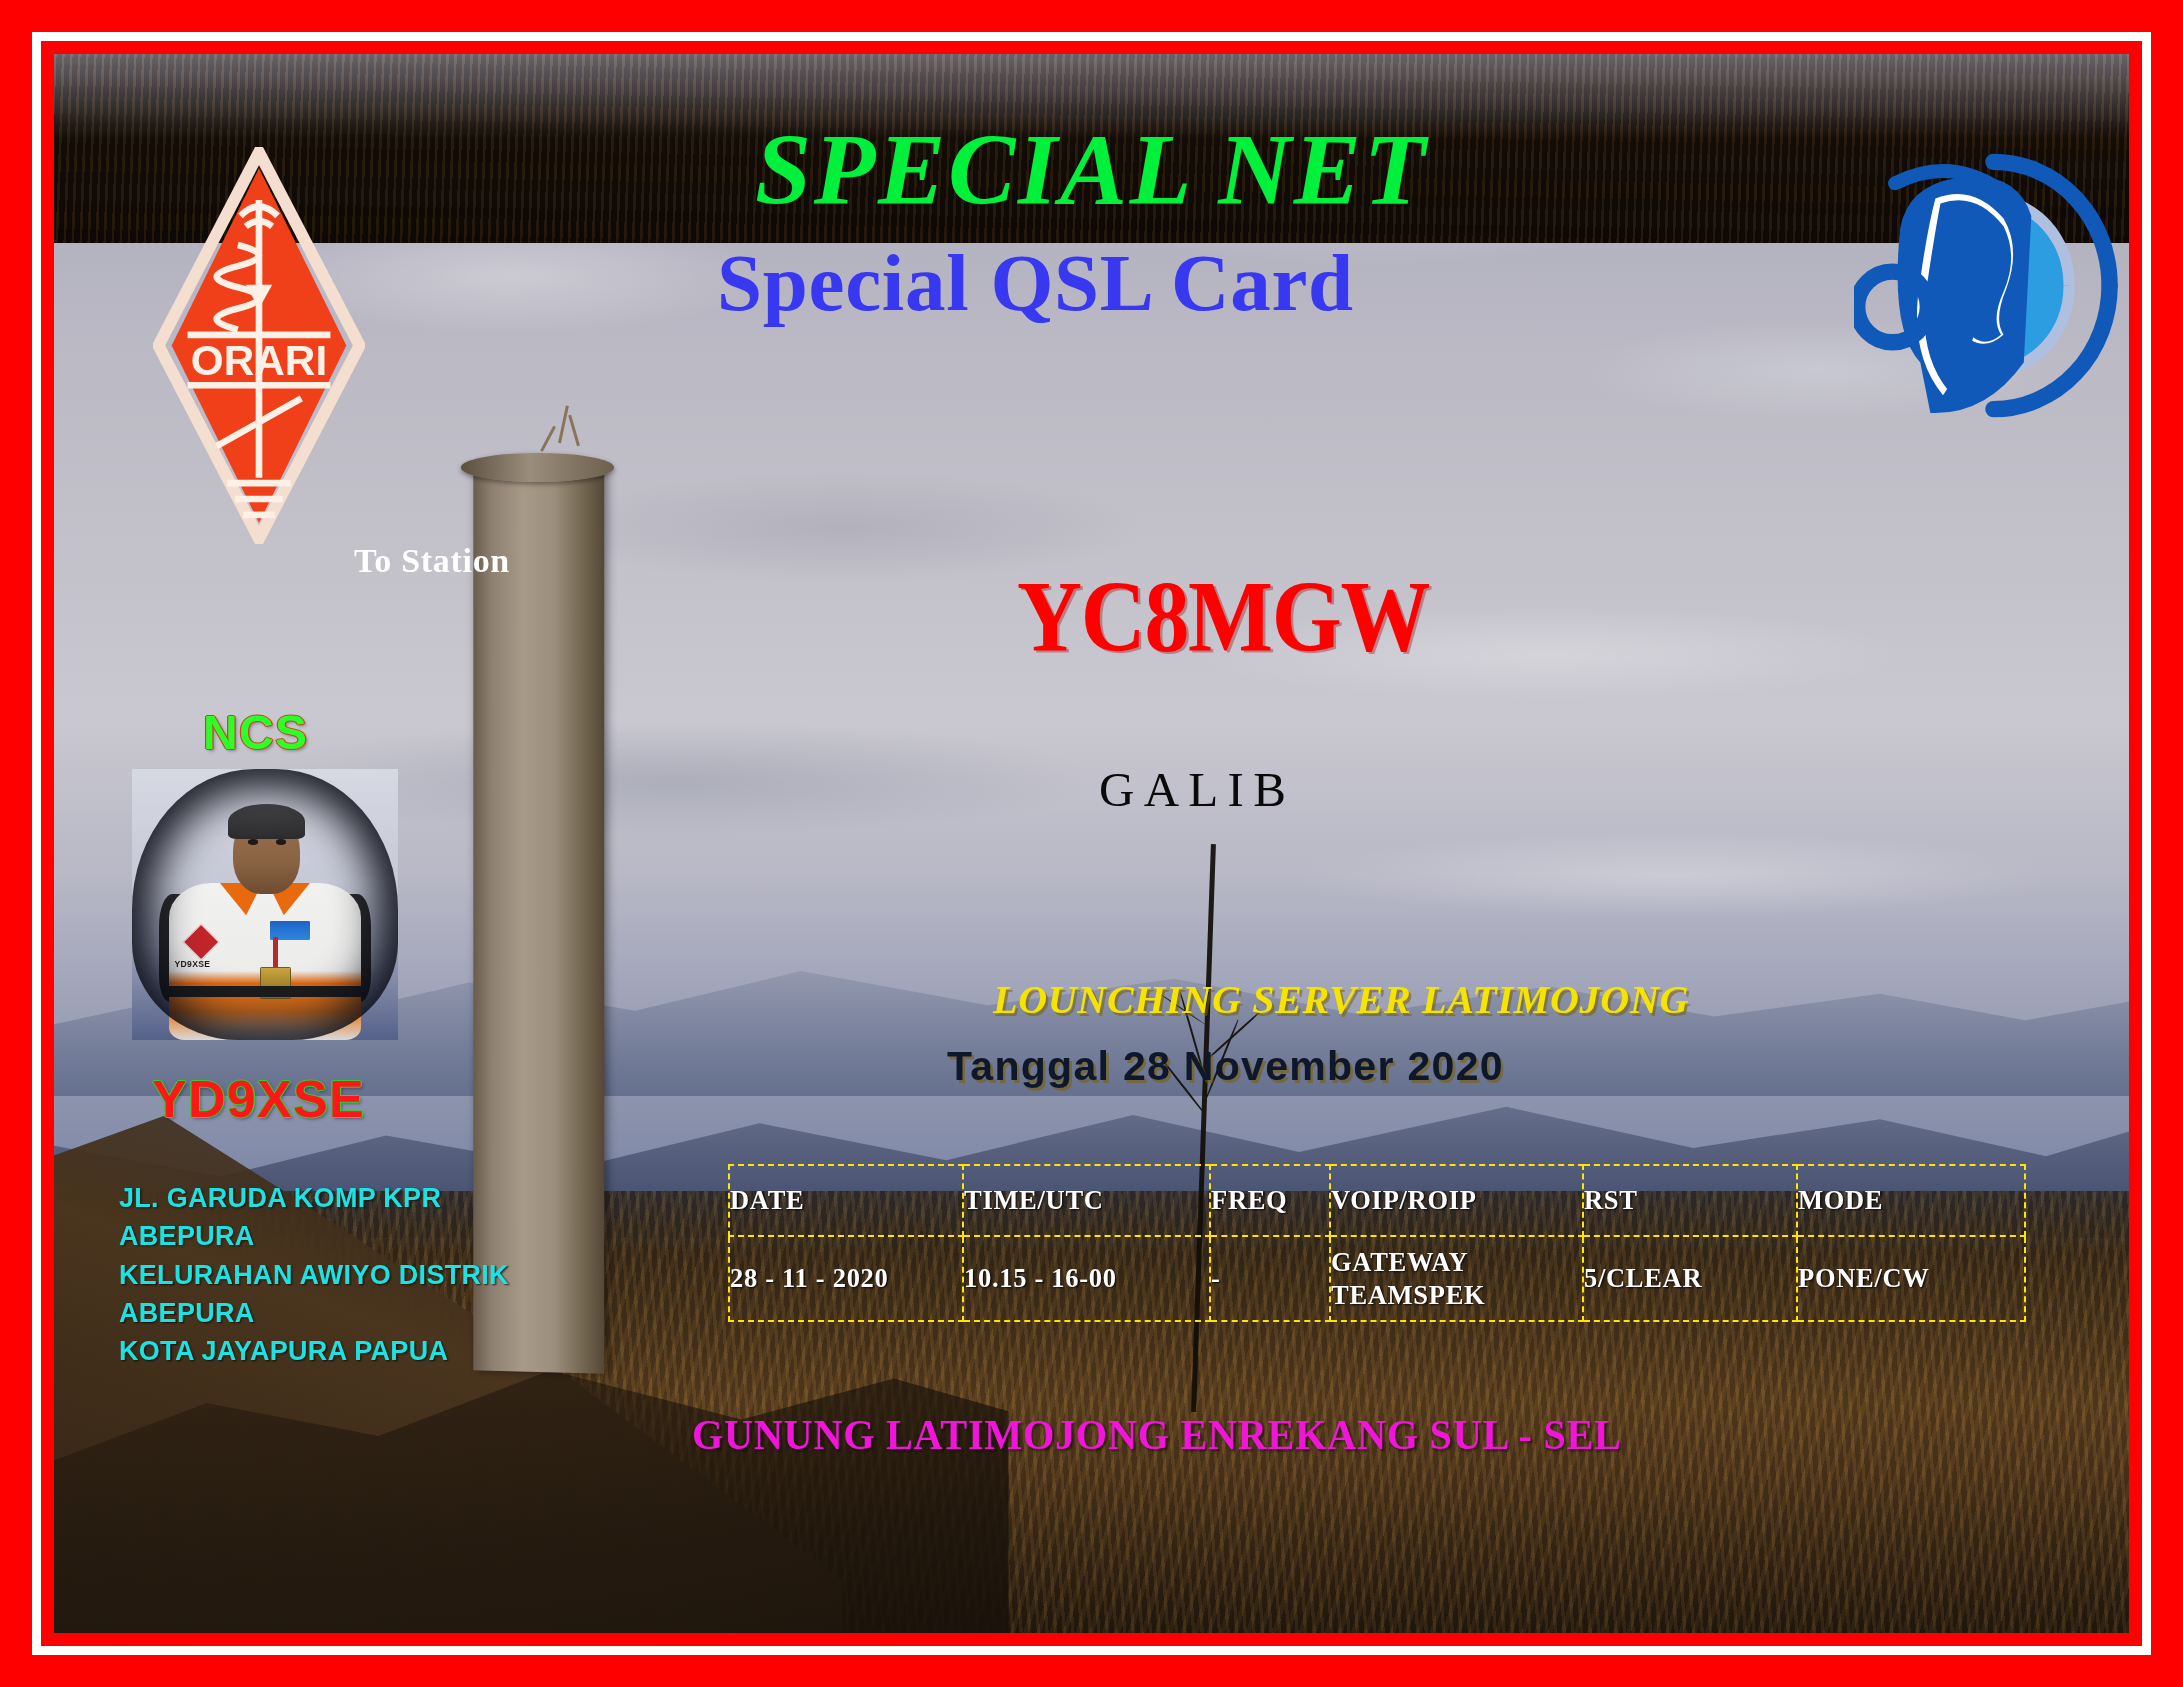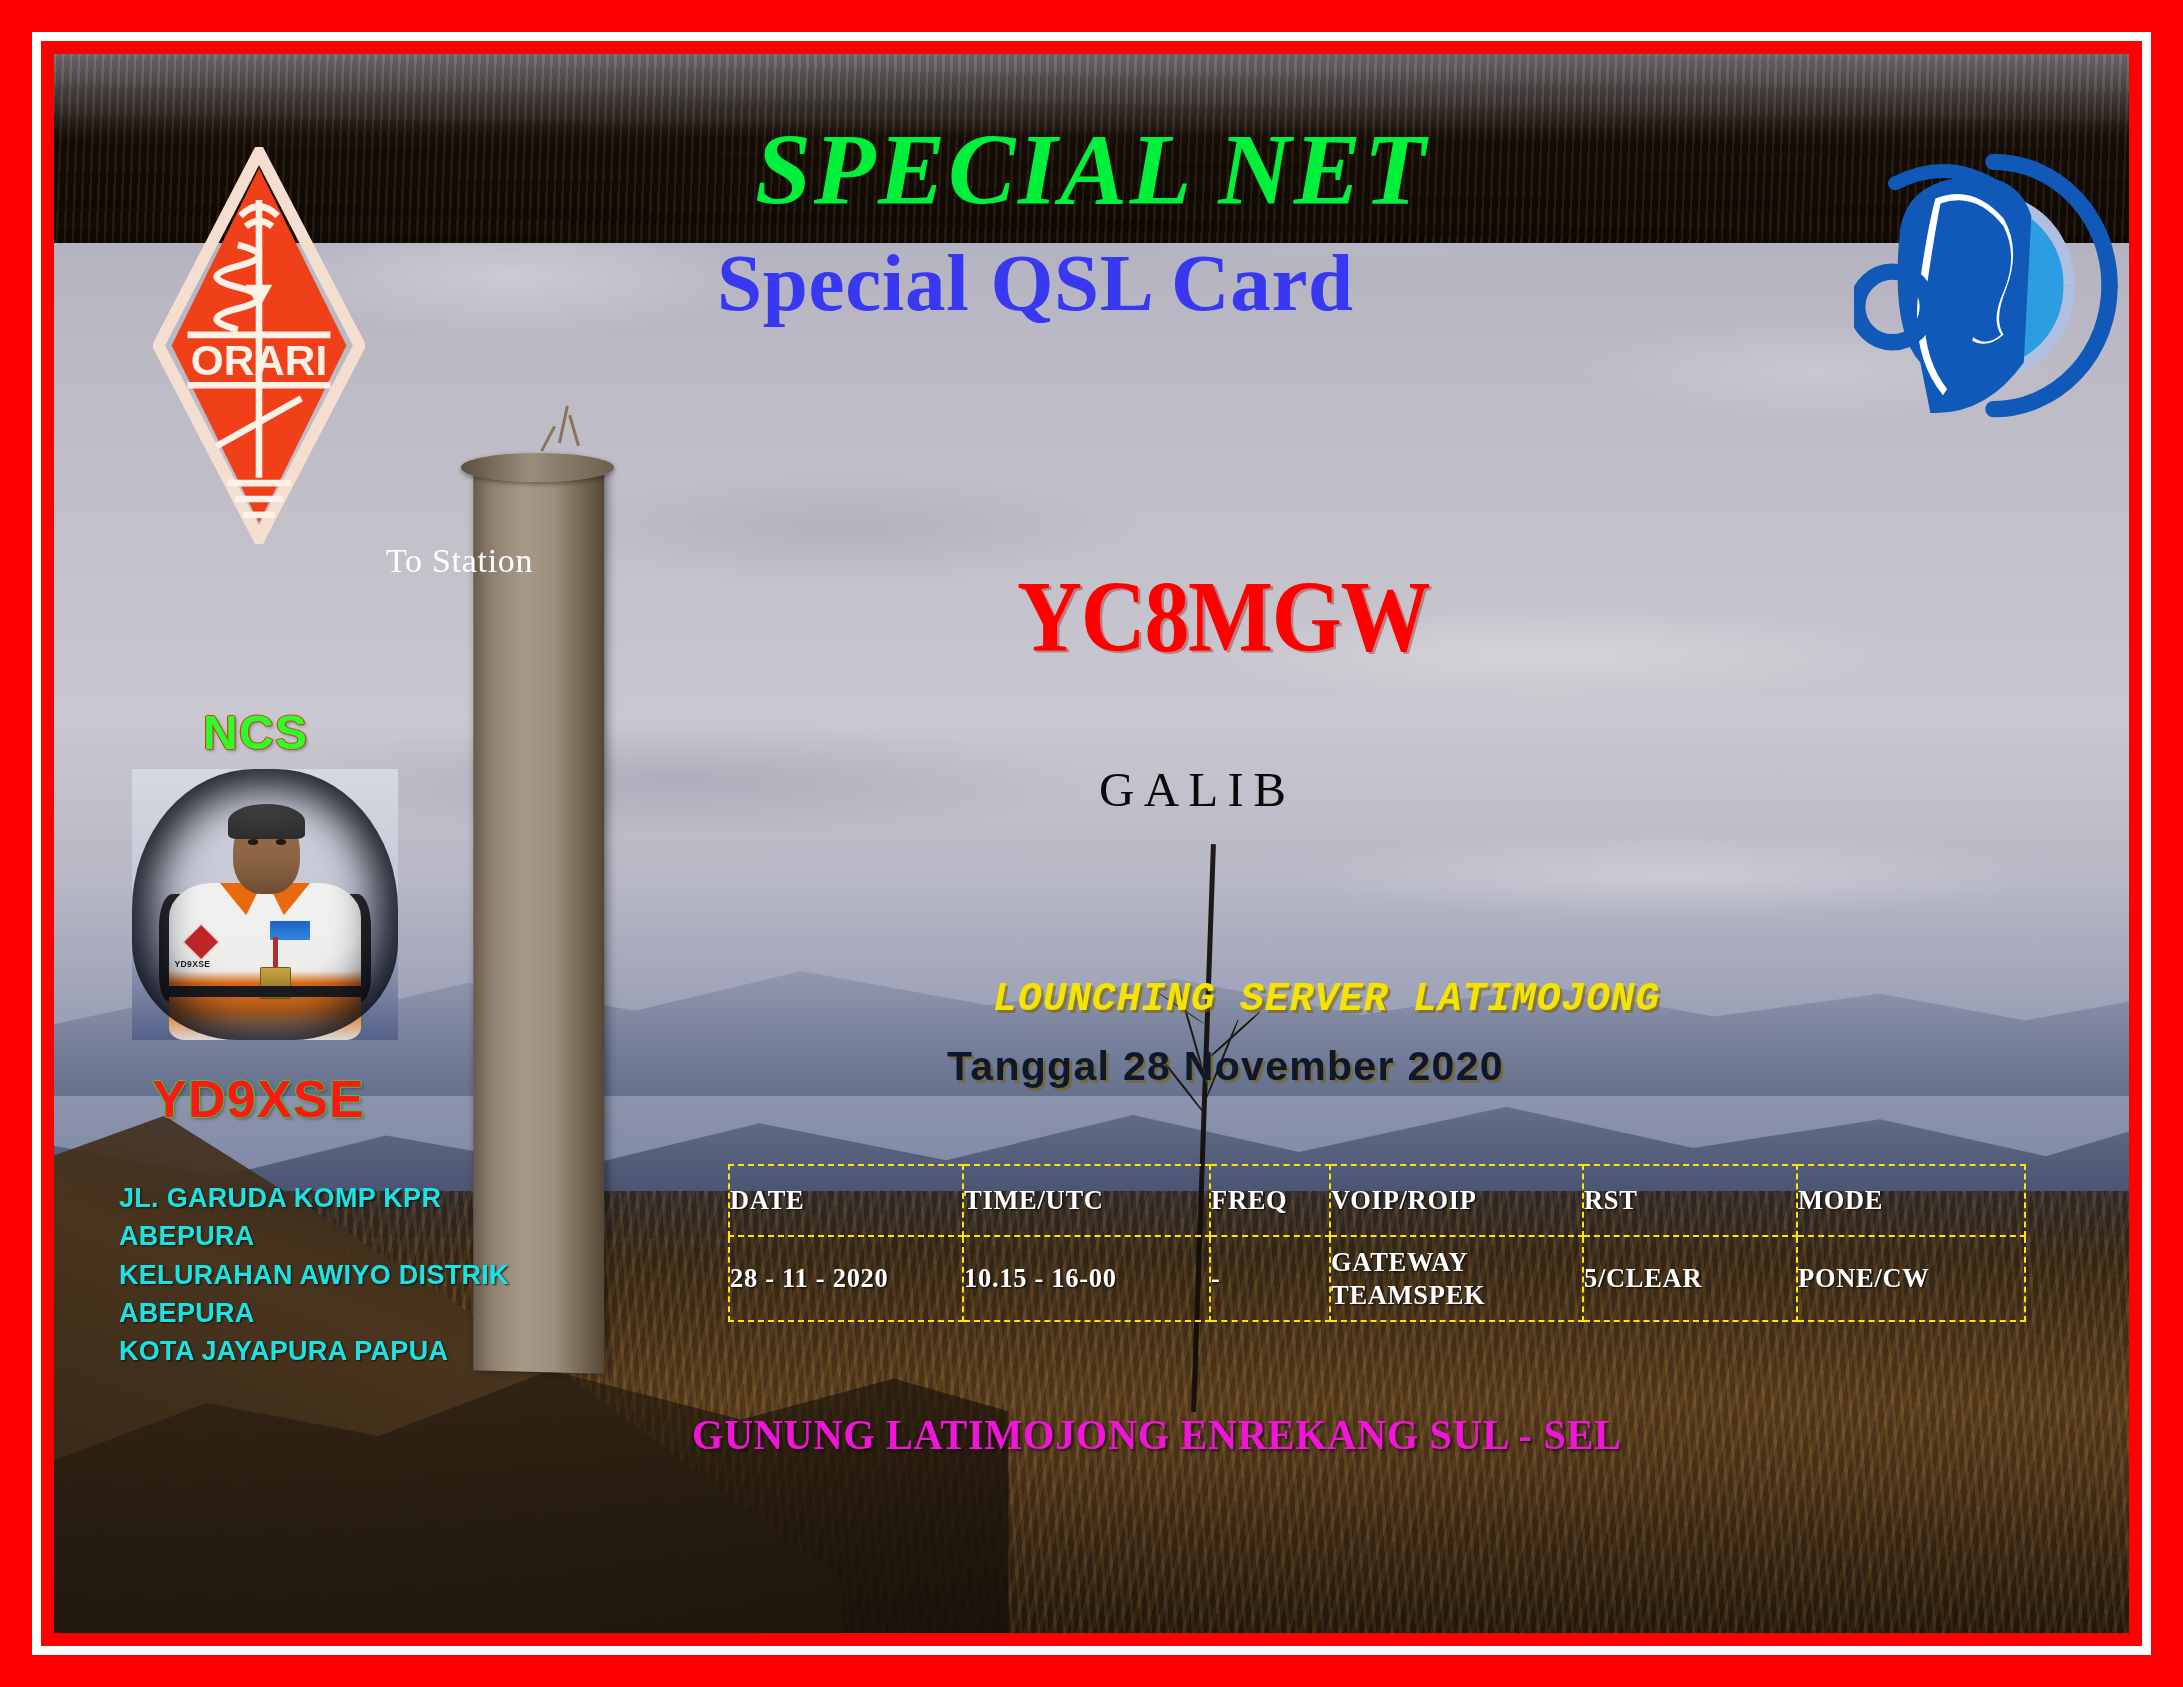--- a/index.html
+++ b/index.html
@@ -94,35 +94,35 @@
 
   
   .t{position:absolute;white-space:nowrap;line-height:1;}
 
   #title-special-net{left:50%;transform:translateX(-50%) ;top:66px;
      font-size:101px;font-weight:700;font-style:italic;color:#00f03c;letter-spacing:2.6px;
      font-family:"Liberation Serif",serif;text-shadow:2px 2px 0 rgba(0,0,0,.12);}
   #title-qsl-card{left:47.3%;transform:translateX(-50%);top:189px;
      font-size:81px;font-weight:700;color:#3838f0;letter-spacing:0.7px;
      font-family:"Liberation Serif",serif;transform-origin:center;}
-  #to-station{left:332px;top:490px;font-size:34px;font-weight:400;color:#ffffff;
+  #to-station{left:300px;top:490px;font-size:34px;font-weight:700;color:#ffffff;
      font-family:"Liberation Serif",serif;letter-spacing:0.7px;}
 
   #callsign{left:963px;top:513px;font-size:90px;font-weight:700;color:#ff0000;
      font-family:"Liberation Serif",serif;letter-spacing:-1.3px;
      transform:scaleY(1.12);transform-origin:left top;
      text-shadow:2.6px 2px 0 rgba(150,0,0,.35);}
   #opname{left:1045px;top:711px;font-size:49px;font-weight:400;color:#0a0a0a;
      font-family:Liberation Serif, serif;letter-spacing:9.3px;}
 
   #thanks1{left:784px;top:853px;font-size:41px;font-weight:700;color:#f5e400;
      font-family:"Liberation Sans",sans-serif;letter-spacing:0.7px;
      text-shadow:2.6px 2.6px 0 rgba(120,95,0,.55);}
   #thanks2{left:939px;top:926px;font-size:40px;font-weight:700;font-style:italic;color:#f5e400;
-     font-family:Liberation Mono, monospace;letter-spacing:0.7px;
+     font-family:Liberation Serif, serif;letter-spacing:0.7px;
      text-shadow:2.6px 2.6px 0 rgba(120,95,0,.55);}
   #thanks3{left:893px;top:992px;font-size:41px;font-weight:700;color:#0f172a;
      font-family:"Liberation Sans",sans-serif;letter-spacing:1.3px;
      text-shadow:2.6px 2.6px 0 rgba(120,95,0,.55);}
 
   #ncs{left:149px;top:655px;font-size:48px;font-weight:700;color:#2aff2a;
      font-family:"Liberation Sans",sans-serif;letter-spacing:1.3px;
      text-shadow:-1.3px 0 #d2421c,0 1.3px #d2421c,1.3px 0 #d2421c,0 -1.3px #d2421c,2px 2px 3.3px rgba(0,0,0,.35);}
   #ydcall{left:98px;top:1019px;font-size:52px;font-weight:700;color:#ff1616;
      font-family:"Liberation Sans",sans-serif;letter-spacing:1.3px;

